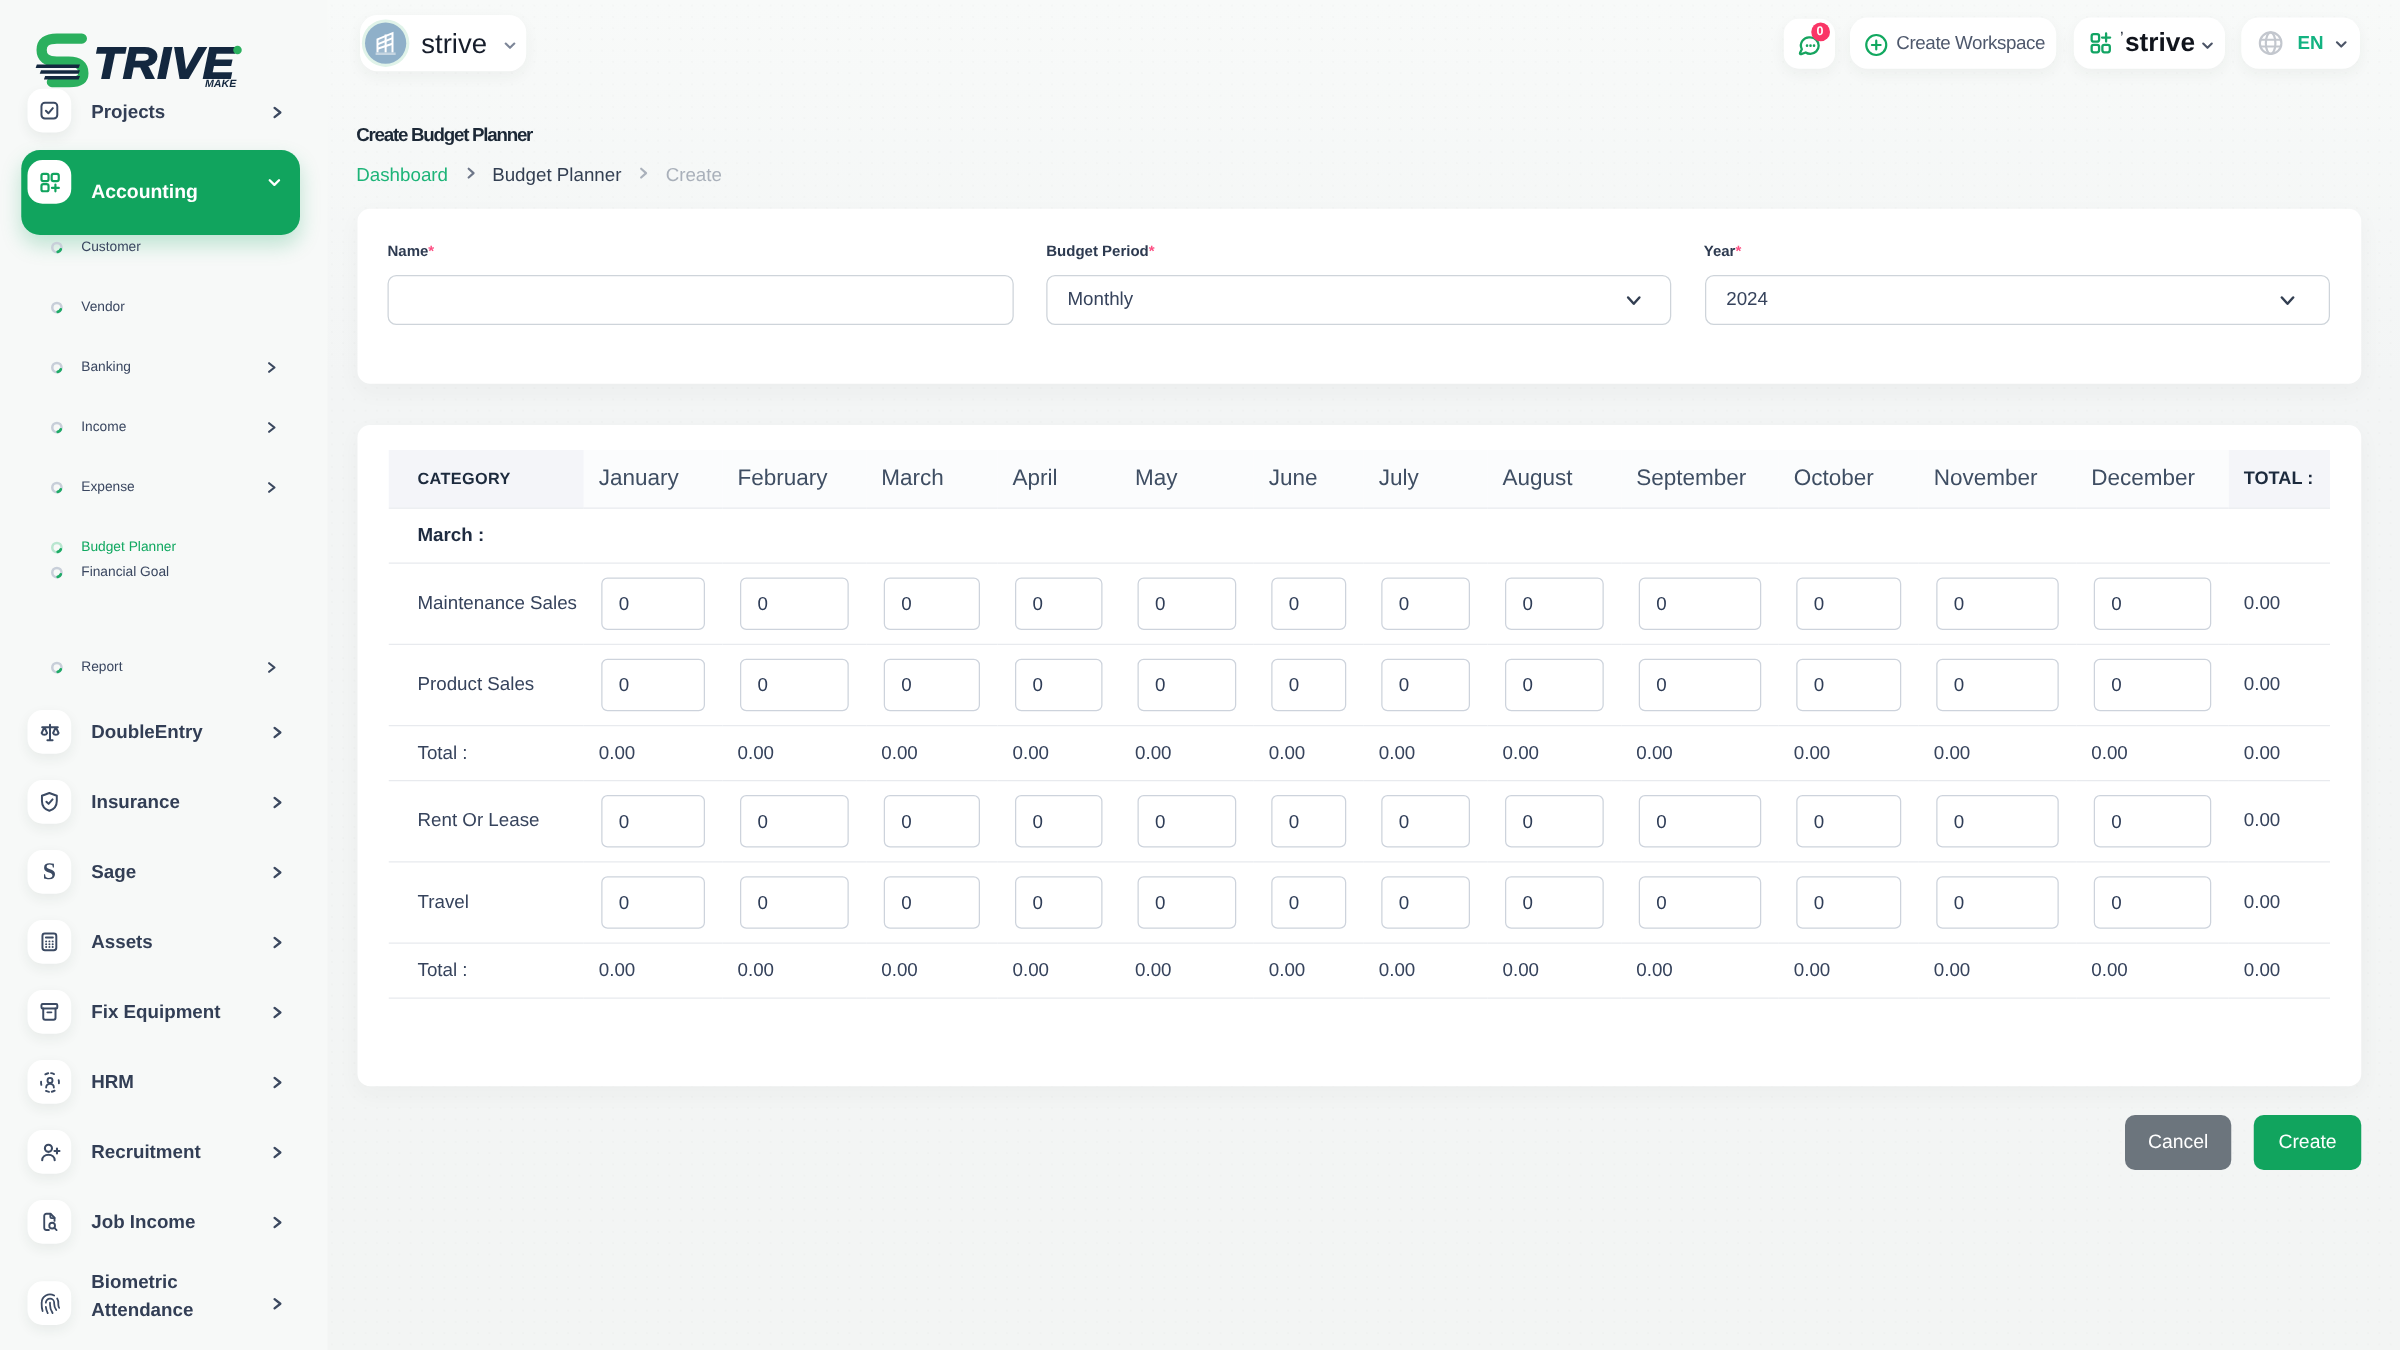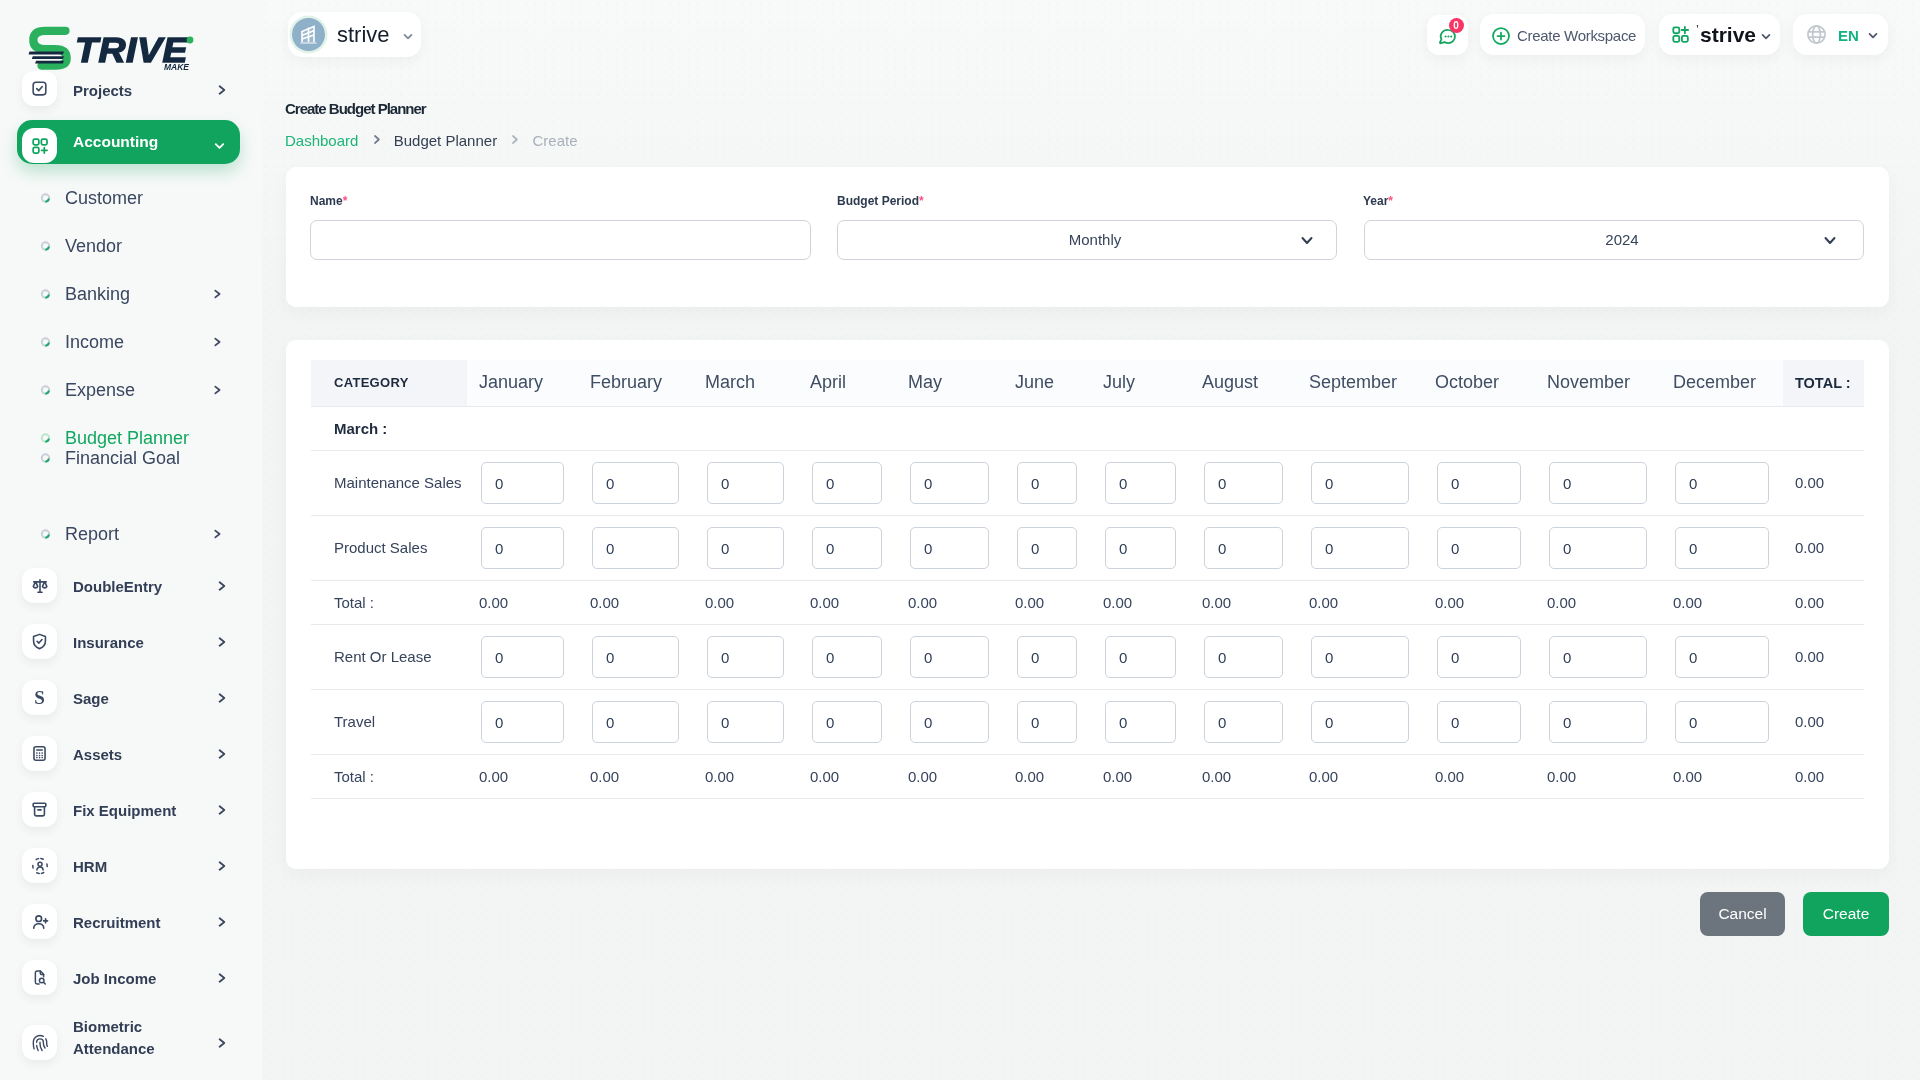--- a/index.html
+++ b/index.html
@@ -12,28 +12,28 @@
   background-image:radial-gradient(rgba(195,202,200,0.08) 1px, transparent 1.2px);
   background-size:9px 9px; }
 #sidebar { position:absolute; left:0; top:0; width:262px; height:1080px;
   background:#f7f9f8; }
 .abs { position:absolute; }
 .tile { position:absolute; width:35px; height:35px; left:22px; background:#fff;
   border-radius:12px; box-shadow:0 4px 10px rgba(30,50,40,0.07);
   display:flex; align-items:center; justify-content:center; }
 .mitem { position:absolute; left:0; width:262px; height:35px; }
 .mtext { position:absolute; left:73px; font-size:15px; font-weight:600; color:#323e55; top:50%; transform:translateY(-50%); }
-.stext { position:absolute; left:65px; font-size:18px; font-weight:500; color:#3a4760; top:50%; transform:translateY(-50%); }
+.stext { position:absolute; left:65px; font-size:11px; font-weight:500; color:#3a4760; top:50%; transform:translateY(-50%); }
 .chev { position:absolute; left:215px; top:50%; transform:translateY(-50%); }
 .bullet { position:absolute; left:40px; top:50%; transform:translateY(-50%); }
 .card { position:absolute; background:#fff; border-radius:10px; box-shadow:0 6px 18px rgba(40,60,50,0.04); }
 .pill { position:absolute; background:#fff; border-radius:14px; box-shadow:0 4px 12px rgba(30,50,40,0.05); display:flex; align-items:center; }
 .flabel { font-size:12px; font-weight:700; color:#2d3a50; }
 .star { color:#fd4f83; font-weight:700; }
-.finput { position:absolute; height:40px; border:1px solid #ced4da; border-radius:7px; background:#fff;text-align:center; }
+.finput { position:absolute; height:40px; border:1px solid #ced4da; border-radius:7px; background:#fff; }
 #btable { position:absolute; left:25px; top:20px; width:1553px; border-collapse:collapse; table-layout:fixed; }
 #btable th, #btable td { vertical-align:middle; text-align:left; padding:0 0 0 12px; }
 #btable th.mon, #btable td.rlab, #btable td.val { font-weight:400; }
 #btable tr { border-bottom:1px solid #e8eaee; }
 tr.hrow { height:46px; border-bottom:1px solid #e0e3e8; }
 tr.hrow th.mon { font-size:18px; color:#3f4e63; background:#fbfcfd; }
 tr.hrow th.cat { font-size:13px; font-weight:700; color:#1c2a3d; letter-spacing:.3px; background:#f4f5f9; padding-left:23px !important; }
 tr.hrow th.tot { font-size:14.5px; font-weight:700; color:#1c2a3d; background:#f4f5f9; }
 tr.lrow { height:44px; }
 td.blab { font-size:15px; font-weight:700; color:#1e2b40; padding-left:23px !important; }
@@ -72,21 +72,21 @@
             <rect x="4" y="4" width="16" height="16" rx="3.5"></rect>
             <path d="M8.5 12.2 L11 14.7 L15.5 9.5"></path>
           </svg>
       </div>
       <div class="mtext" style="top:19px">Projects</div>
       <svg class="chev" style="top:19px" width="13" height="13" viewBox="0 0 14 14" fill="none" stroke="#3c4960" stroke-width="2" stroke-linecap="round" stroke-linejoin="round">
           <path d="M5 3 L10 7 L5 11"></path>
         </svg>
     </div>
 
-    <div class="abs" style="left:17px;top:120px;width:223px;height:44px;background:#11a45e;border-radius:15px;box-shadow:0 8px 16px rgba(17,164,94,0.25)">
+    <div class="abs" style="left:17px;top:120px;width:223px;height:68px;background:#11a45e;border-radius:15px;box-shadow:0 8px 16px rgba(17,164,94,0.25)">
       <div style="position:absolute;left:5px;top:8px;width:35px;height:35px;background:#fff;border-radius:12px;display:flex;align-items:center;justify-content:center">
         <svg width="20" height="20" viewBox="0 0 24 24" fill="none" stroke="#11a45e" stroke-width="2.1" stroke-linecap="round">
             <rect x="3.8" y="3.8" width="6.8" height="6.8" rx="1.8"></rect>
             <rect x="13.6" y="3.8" width="6.8" height="6.8" rx="1.8"></rect>
             <rect x="3.8" y="13.6" width="6.8" height="6.8" rx="1.8"></rect>
             <path d="M17.2 13.9 L17.2 20.5 M13.9 17.2 L20.5 17.2"></path>
           </svg>
       </div>
       <div style="position:absolute;left:56px;top:50%;transform:translateY(-50%);font-size:15.5px;font-weight:600;color:#fff">Accounting</div>
       <svg class="abs" style="left:196px;top:20px" width="13" height="13" viewBox="0 0 14 14" fill="none" stroke="#fff" stroke-width="2" stroke-linecap="round" stroke-linejoin="round">

